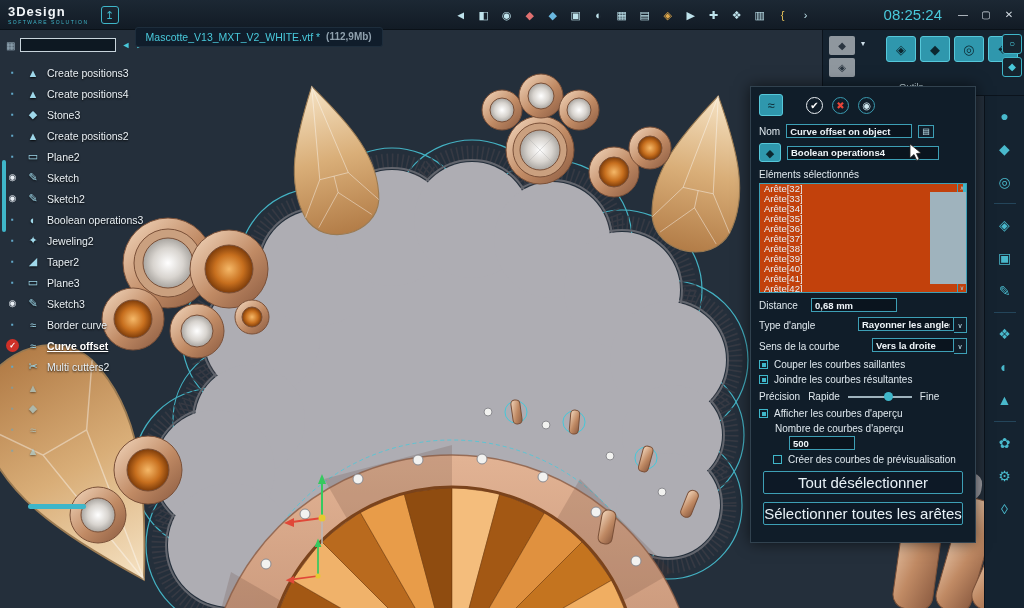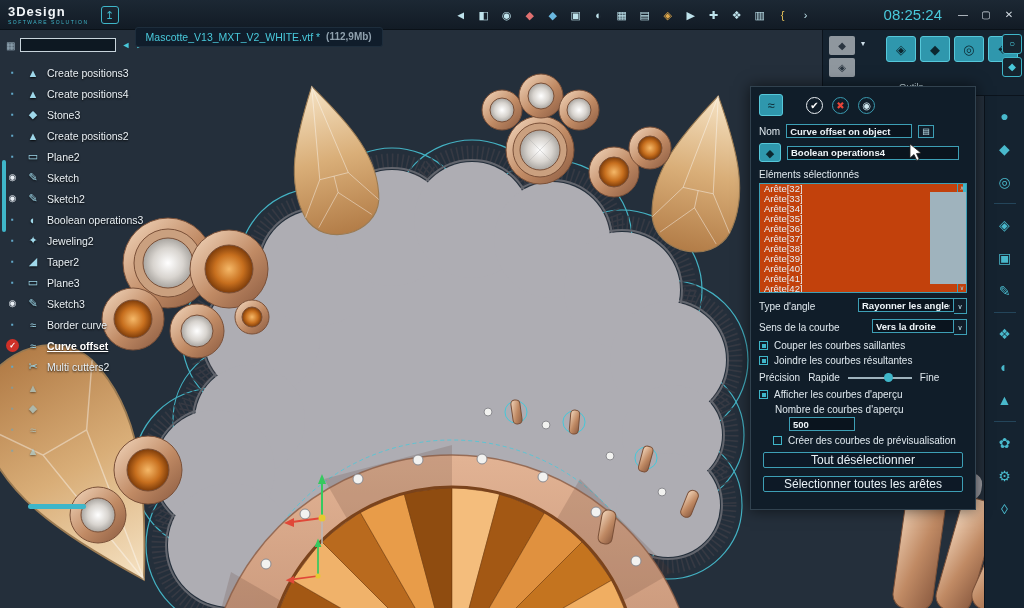--- a/index.html
+++ b/index.html
@@ -113,21 +113,21 @@
     flex:none; }
   .cb.on::after { content:""; position:absolute; inset:1.5px; background:#3fb6c9; }
   .cbrow.indent { margin-left:14px; }
   .slider-row { display:flex; align-items:center; gap:8px; margin:6px 0; }
   .track { position:relative; width:64px; height:2px; background:#9fb3bd; }
   .thumb { position:absolute; left:57%; top:-4px; width:9px; height:9px; border-radius:50%;
     background:#3fb6c9; }
   .count-label { margin:3px 0 2px 16px; }
   .count-input { margin-left:30px; width:66px; }
   .dbtn { display:block; width:200px; margin:6px auto 8px auto; background:#0d1926;
-    border:1px solid #3d9fb5; color:#e8f1f6; font-size:12px; height:16px; border-radius:2px;
+    border:1px solid #3d9fb5; color:#e8f1f6; font-size:15px; height:23px; border-radius:2px;
     text-align:center; font-family:"Liberation Sans",sans-serif; }
   .cursor-svg { position:absolute; left:158px; top:56px; }
 </style>
 </head>
 <body>
 
 <svg class="viewport" width="1024" height="578" viewBox="0 30 1024 578">
   <defs>
     <linearGradient id="goldGrad" x1="0" y1="0" x2="1" y2="1">
       <stop offset="0" stop-color="#f4d9bf"></stop>
@@ -562,21 +562,21 @@
   </div>
 
   <div class="drow">
     <span>Nom</span>
     <input class="fld" style="width: 126px;" readonly="" value="Curve offset on object">
     <span class="kbd-icon">▤</span>
   </div>
 
   <div class="drow">
     <div class="obj-gem">◆</div>
-    <input class="fld" style="width: 172px;" readonly="" value="Boolean operations4">
+    <input class="fld" style="width: 152px;" readonly="" value="Boolean operations4">
   </div>
   <svg class="cursor-svg" width="16" height="20">
     <polygon points="1,1 1,15 5,11.5 7.8,17.5 10.2,16.3 7.5,10.5 12,10" fill="#fff" stroke="#222" stroke-width=".8"></polygon>
   </svg>
 
   <div class="sec-title">Eléments sélectionnés</div>
   <div class="elist">
     <div class="item">Arête[32]</div>
     <div class="item">Arête[33]</div>
     <div class="item">Arête[34]</div>
@@ -589,20 +589,24 @@
     <div class="item">Arête[41]</div>
     <div class="item">Arête[42]</div>
     <div class="escroll">
       <span class="arr">∧</span>
       <span class="thumb"></span>
       <span class="track"></span>
       <span class="arr">∨</span>
     </div>
   </div>
 
+  <div class="drow">
+    <span style="width:46px">Distance</span>
+    <input class="fld" style="width: 86px;" readonly="" value="0,68 mm">
+  </div>
 
   <div class="drow">
     <span>Type d'angle</span>
     <div class="dd">
       <input class="fld" readonly="" value="Rayonner les angles" style="">
       <span class="arrow">∨</span>
     </div>
   </div>
 
   <div class="drow">

